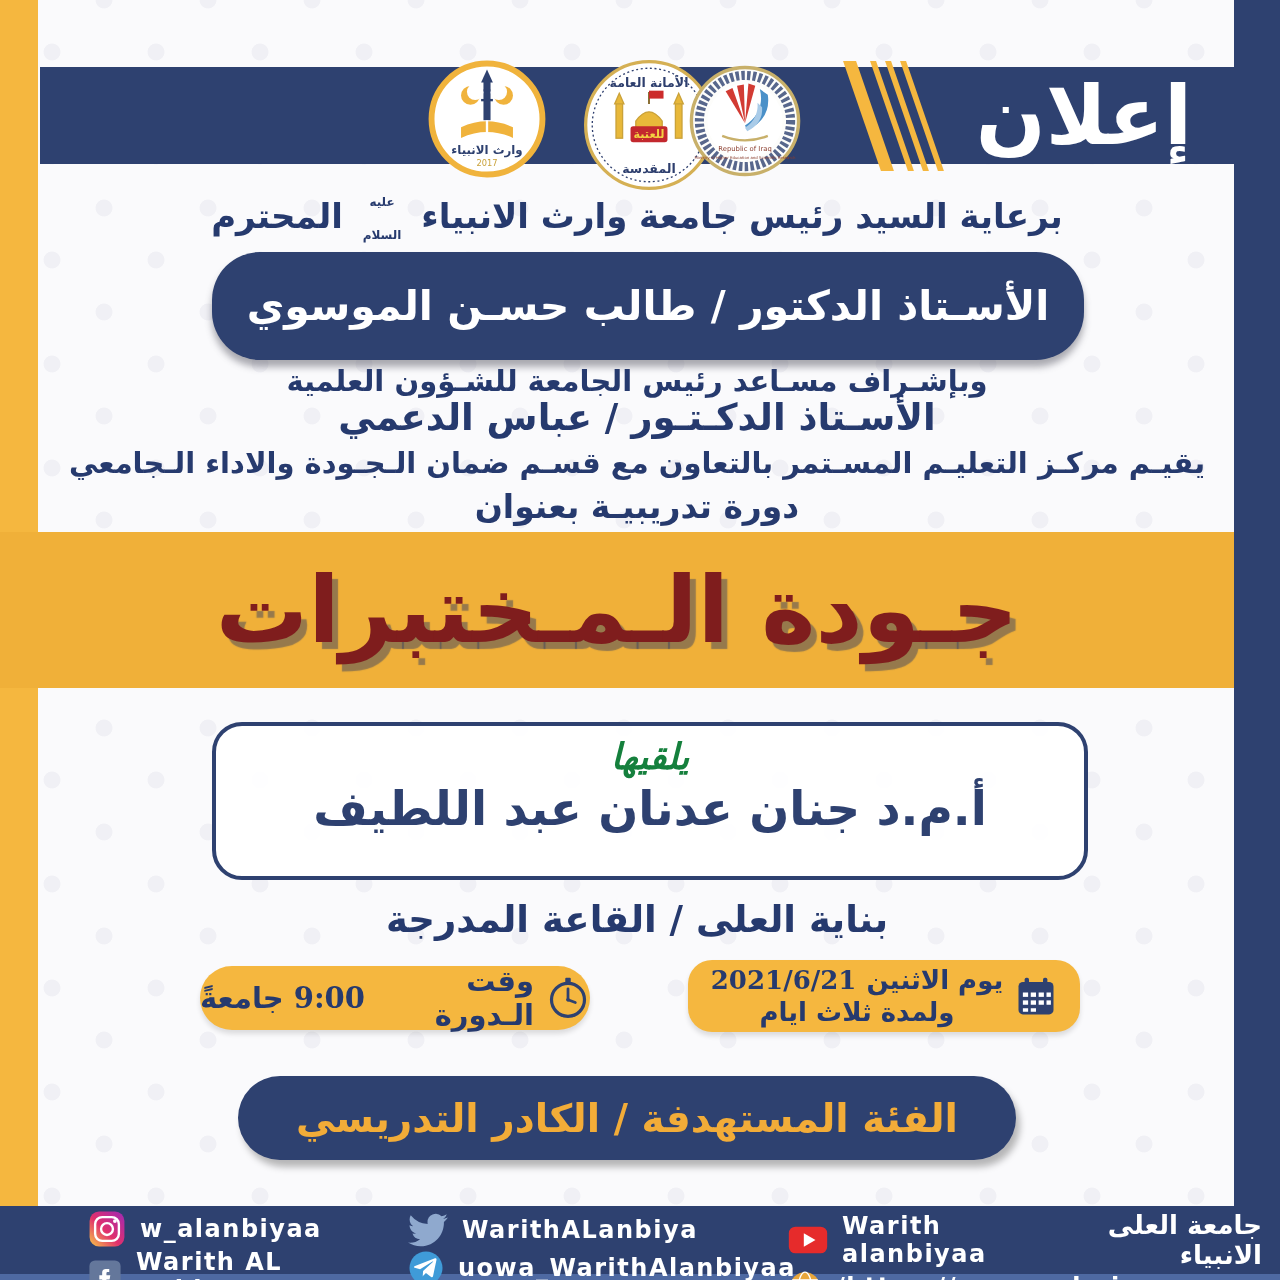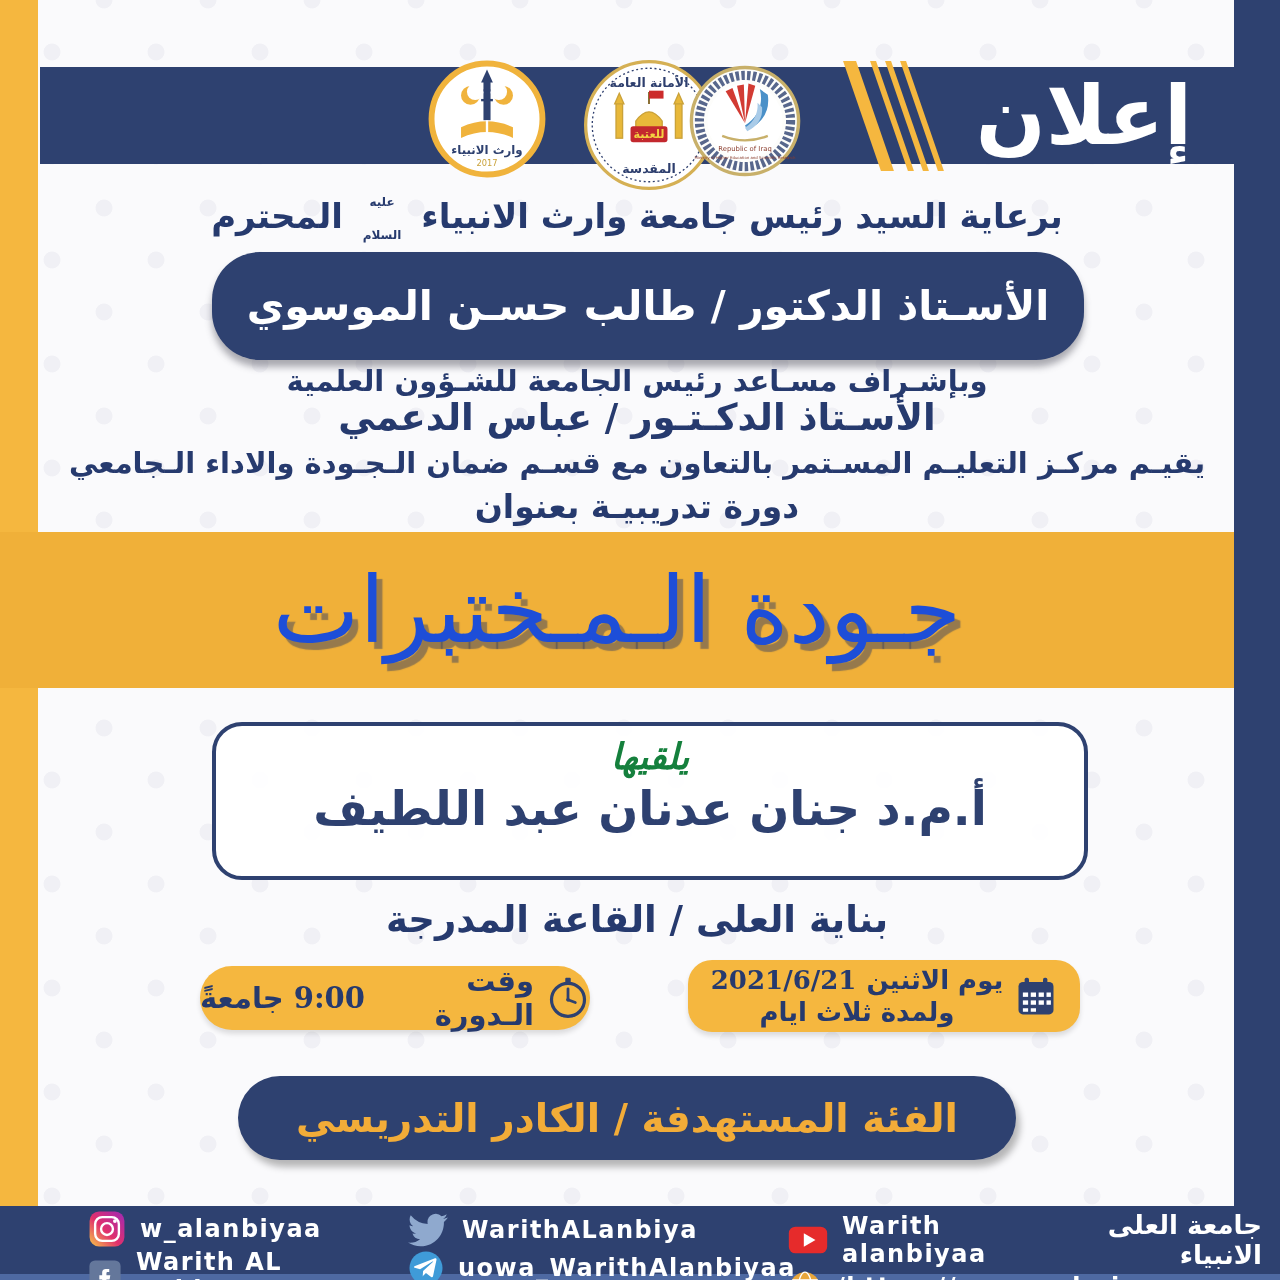--- a/index.html
+++ b/index.html
@@ -50,21 +50,21 @@
   .supervision{ top:364px; font-size:29px; }
   .assistant{ top:396px; font-size:37px; }
   .organizer{ top:446px; font-size:29px; }
   .course-type{ top:487px; font-size:33px; }
   
   .title-band{
     left:0; top:532px; width:1234px; height:156px; background:#F0B039;
     display:flex; align-items:center; justify-content:center;
   }
   .course-title{
-    color:#1d4ed8; font-size:92px; font-weight:normal; direction:rtl;
+    color:#7f1d1d; font-size:92px; font-weight:bold; direction:rtl;
     text-shadow:6px 7px 1px rgba(40,56,100,.45);
   }
   
   .lecture-box{
     left:212px; top:722px; width:876px; height:158px; background:rgba(255,255,255,.92);
     border:4px solid #2E4170; border-radius:30px; text-align:center; direction:rtl;
   }
   .lecture-label{ margin-top:10px; color:#15803d; font-size:36px; font-weight:bold;font-style:italic; }
   .lecture-name{ margin-top:4px; color:#2E4170; font-size:47px; font-weight:bold; }
   .venue{ top:898px; font-size:37px; }

